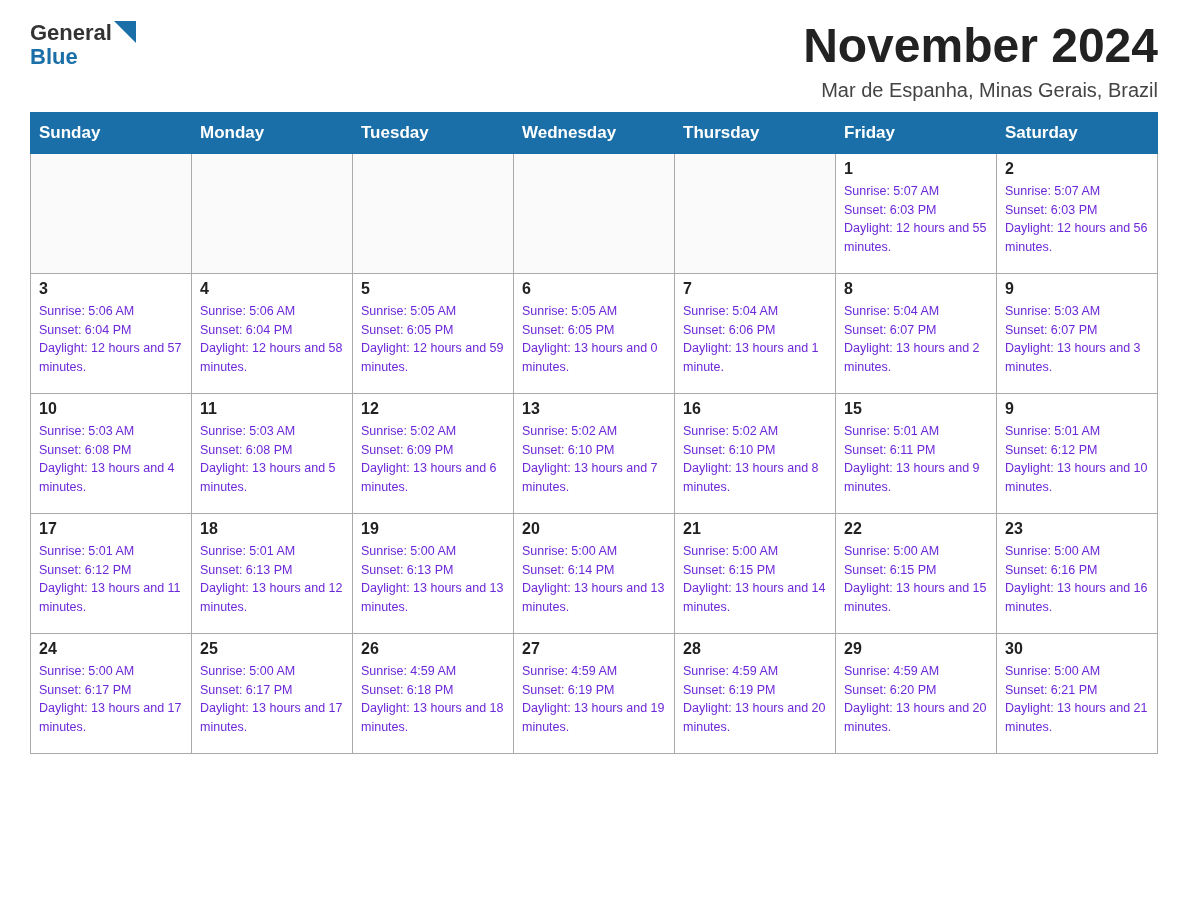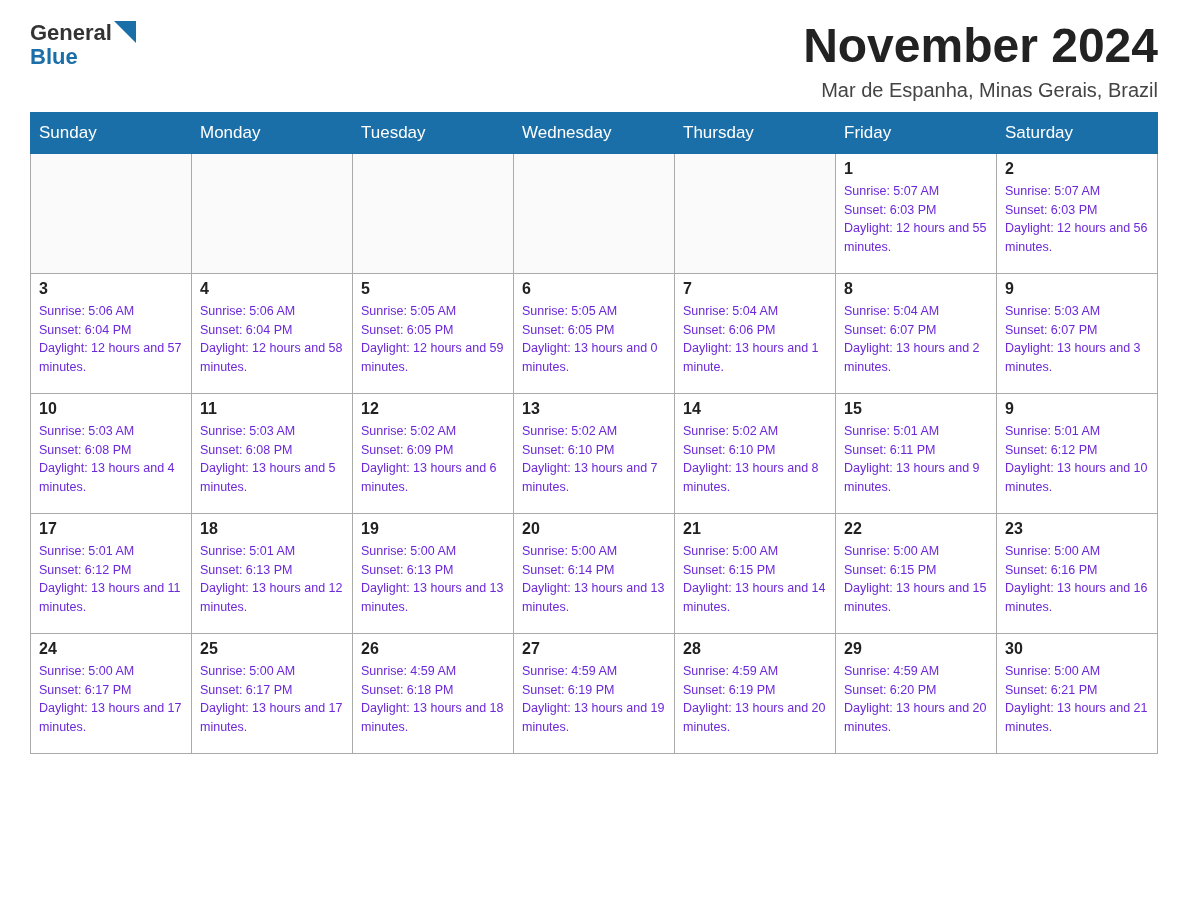--- a/index.html
+++ b/index.html
@@ -47,21 +47,21 @@
     }
     .calendar-table {
       width: 100%;
       border-collapse: collapse;
       margin-top: 10px;
     }
     .calendar-table thead tr th {
       background-color: #1a6fa8;
       color: #fff;
       font-size: 17px;
-      font-weight: normal;
+      font-weight: bold;
       padding: 10px 8px;
       text-align: left;
       border: 1px solid #1a6fa8;
     }
     .calendar-table tbody tr td {
       vertical-align: top;
       border: 1px solid #aaa;
       padding: 6px 8px;
       width: 14.28%;
       font-size: 13px;
@@ -209,21 +209,21 @@
 Sunset: 6:09 PM
 Daylight: 13 hours and 6 minutes.</div>
         </td>
         <td>
           <span class="day-number">13</span>
           <div class="day-info" style="white-space: pre-line;">Sunrise: 5:02 AM
 Sunset: 6:10 PM
 Daylight: 13 hours and 7 minutes.</div>
         </td>
         <td>
-          <span class="day-number">14</span>
+          <span class="day-number">16</span>
           <div class="day-info" style="white-space: pre-line;">Sunrise: 5:02 AM
 Sunset: 6:10 PM
 Daylight: 13 hours and 8 minutes.</div>
         </td>
         <td>
           <span class="day-number">15</span>
           <div class="day-info" style="white-space: pre-line;">Sunrise: 5:01 AM
 Sunset: 6:11 PM
 Daylight: 13 hours and 9 minutes.</div>
         </td>

